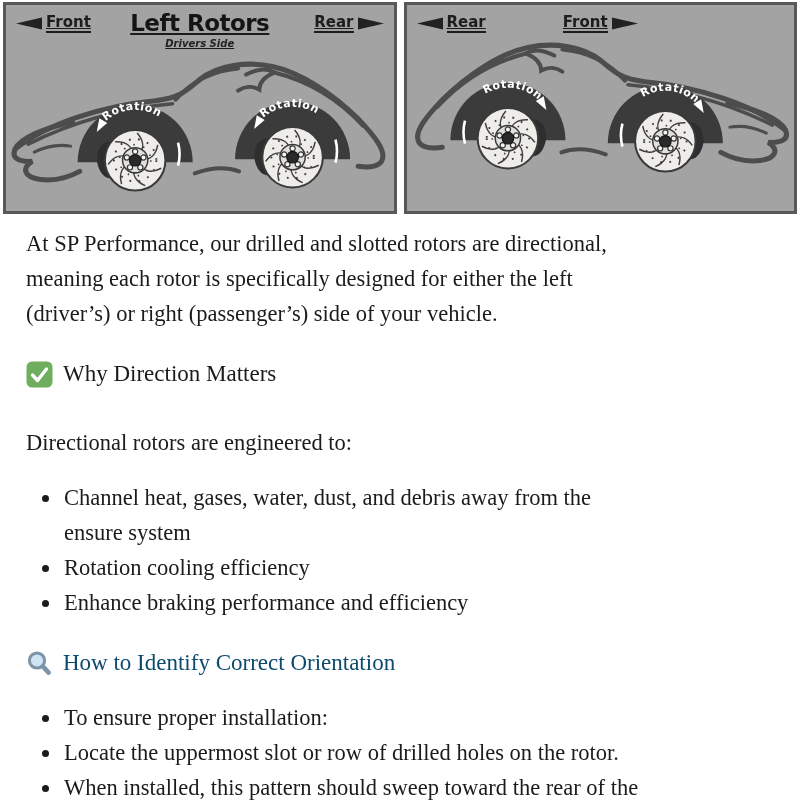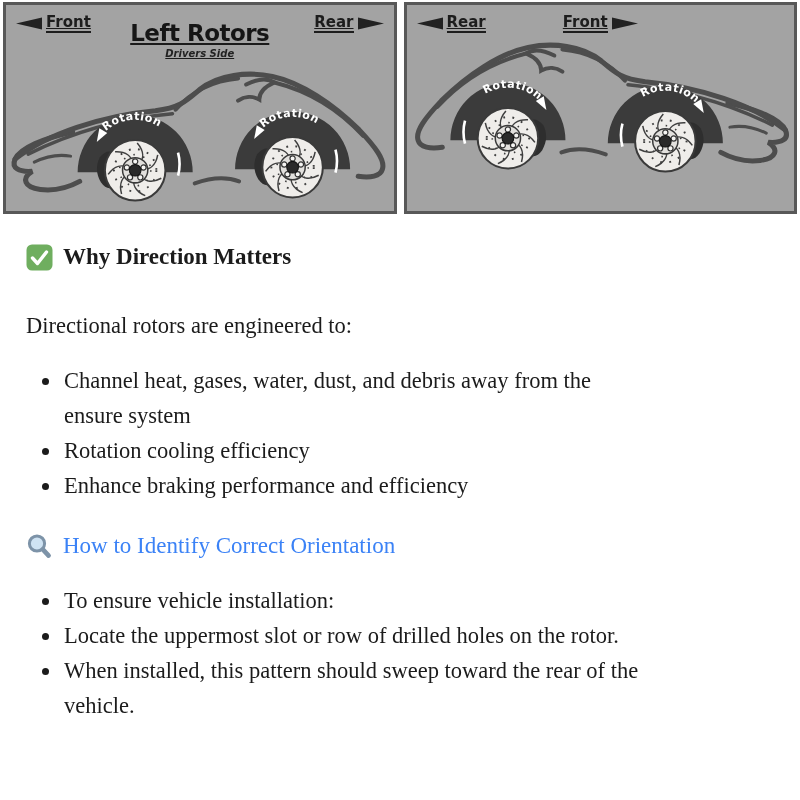--- a/index.html
+++ b/index.html
@@ -6,21 +6,21 @@
   body{width:800px;font-family:"Liberation Serif",serif;color:#1b1b1b;}
 
   
   .diagram{display:flex;gap:7px;padding:2px 3px 0 3px;}
   .panel{flex:1;border:3px solid #585858;background:#a3a3a3;height:212px;box-sizing:border-box;overflow:hidden;text-decoration:underline;}
   .panel-header{display:grid;grid-template-columns:1fr auto 1fr;align-items:start;padding:6px 10px 0 10px;}
   .dir{display:flex;align-items:center;gap:2px;margin-top:3px;}
   .dir-right{justify-self:end;}
   .dir-label{font-family:"DejaVu Sans",sans-serif;font-weight:bold;font-size:15px;color:#1d1d1d;border-bottom:2.5px solid #1d1d1d;line-height:17px;}
   .arrow-svg{display:block;}
-  .panel-titles{text-align:center;margin-top:10px;}
+  .panel-titles{text-align:center;}
   .panel-title{font-family:"DejaVu Sans",sans-serif;font-weight:bold;font-size:23px;letter-spacing:-.5px;color:#151515;line-height:24px;}
   .panel-subtitle{font-family:"DejaVu Sans",sans-serif;font-weight:bold;font-style:italic;font-size:10px;color:#222;line-height:17px;}
   .car-svg{display:block;width:100%;height:156px;margin-top:2px;}
 
   .body-line{fill:none;stroke:#4d4d4d;stroke-linecap:round;}
   .arch{fill:#3b3b3b;}
   .disc{fill:#efedea;stroke:#3a3a3a;stroke-width:2;}
   .slot-line{stroke:#3f3f3f;stroke-width:1.5;fill:none;}
   .holes1{fill:none;stroke:#3f3f3f;stroke-width:1.9;stroke-dasharray:1.8 7.4;}
   .holes2{fill:none;stroke:#3f3f3f;stroke-width:1.6;stroke-dasharray:1.5 8.6;}
@@ -28,22 +28,22 @@
   .lug{fill:#f6f5f3;stroke:#333;stroke-width:1.2;}
   .center-hole{fill:#2a2a2a;stroke:#111;stroke-width:1;}
   .caliper{fill:#2e2e2e;}
   .rot-text{fill:#fff;font-family:"DejaVu Sans",sans-serif;font-weight:bold;font-size:11px;letter-spacing:.5px;}
   .rot-tail{fill:none;stroke:#fff;stroke-width:2.6;}
   .rot-arrow{fill:#fff;}
 
   
   .content{padding:0 30px 26px 26px;font-size:22.5px;line-height:35px;}
   .intro{margin:12px 0 0;white-space:pre-line;}
-  .sec-heading{display:flex;align-items:center;gap:10px;font-size:23px;line-height:34px;margin:26px 0 0;font-weight:bold;}
-  .sec-heading.normal{font-weight:normal;color:#3b82f6;}
+  .sec-heading{display:flex;align-items:center;gap:10px;font-size:23px;line-height:34px;margin:26px 0 0;font-weight:normal;}
+  .sec-heading.normal{font-weight:normal;color:#0c4a6e;}
   .emoji{flex:0 0 auto;display:inline-block;}
   .lead{margin:34px 0 0;}
   ul{margin:20px 0 0;padding-left:36px;}
   li{white-space:pre-line;padding-left:2px;}
 </style>
 </head>
 <body>
 
 <svg width="0" height="0" style="position:absolute" aria-hidden="true">
   <defs>
@@ -143,20 +143,23 @@
       <path id="rrr" d="M 57.5,83.6 A 44 44 0 0 1 138.1,73" fill="none"></path>
       <path class="rot-tail" d="M 57.5,106.4 A 44 44 0 0 1 57.5,83.6"></path>
       <polygon class="rot-arrow" points="0,0 -13,-4.5 -13,4.5" transform="translate(138.1,73) rotate(60)"></polygon>
       <text class="rot-text" text-anchor="end"><textPath href="#rrr" startOffset="88%">Rotation</textPath></text>
     </svg>
   </div>
 </div>
 
 <div class="content">
 
+  <p class="intro">At SP Performance, our drilled and slotted rotors are directional,
+meaning each rotor is specifically designed for either the left
+(driver’s) or right (passenger’s) side of your vehicle.</p>
 
   <div class="sec-heading">
     <span class="emoji">
       <svg width="27" height="27" viewBox="0 0 27 27" style="display:block">
         <rect x="0.5" y="0.5" width="26" height="26" rx="5.5" fill="#6fae5f"></rect>
         <path d="M 6.5,14 L 11.5,19.5 L 20.5,8" fill="none" stroke="#fff" stroke-width="3.4" stroke-linecap="round" stroke-linejoin="round"></path>
       </svg>
     </span>
     <span>Why Direction Matters</span>
   </div>
@@ -174,19 +177,19 @@
     <span class="emoji">
       <svg width="27" height="27" viewBox="0 0 27 27" style="display:block">
         <circle cx="11" cy="10.5" r="7.6" fill="#cfe3f3" stroke="#7d93a8" stroke-width="3"></circle>
         <line x1="16.8" y1="16.4" x2="22.6" y2="22.6" stroke="#7d93a8" stroke-width="4.6" stroke-linecap="round"></line>
       </svg>
     </span>
     <span>How to Identify Correct Orientation</span>
   </div>
 
   <ul>
-    <li>To ensure vehicle installation:</li>
+    <li>To ensure proper installation:</li>
     <li>Locate the uppermost slot or row of drilled holes on the rotor.</li>
     <li>When installed, this pattern should sweep toward the rear of the
 vehicle.</li>
   </ul>
 
 </div>
 
 </body></html>

